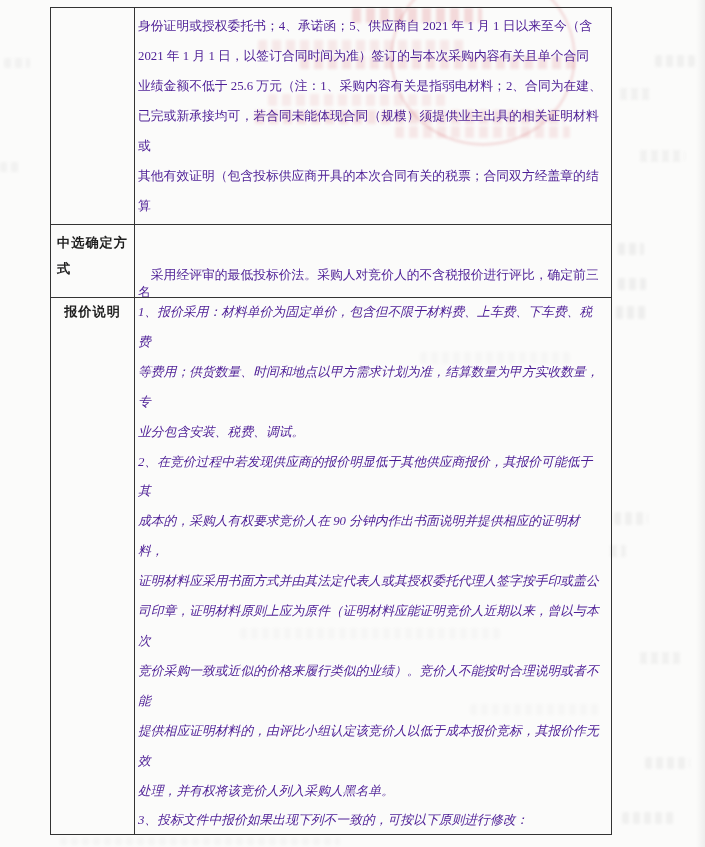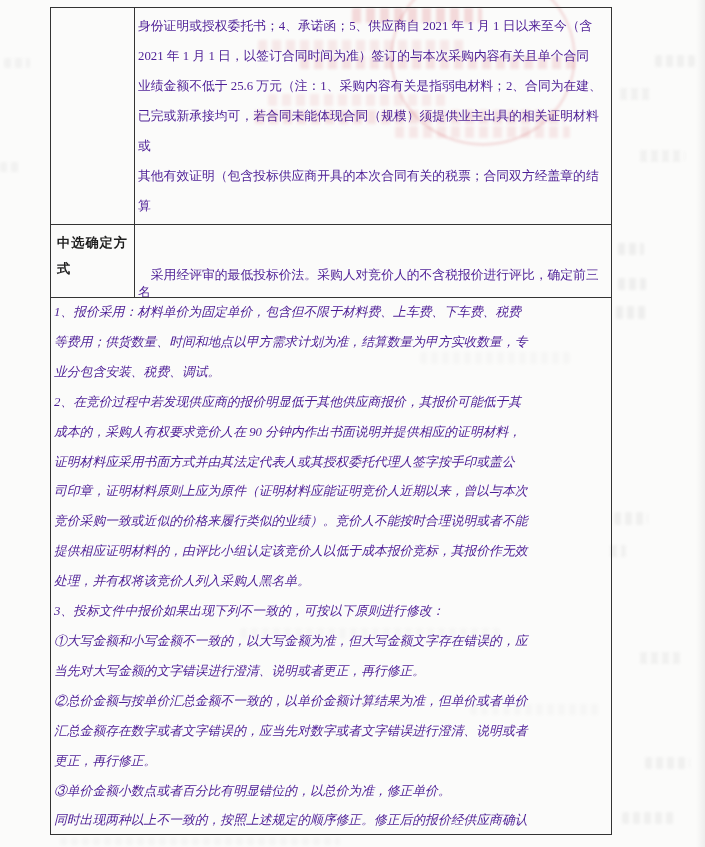--- a/index.html
+++ b/index.html
@@ -128,20 +128,21 @@
       <div class="cell-label">中选确定方式</div>
       <div class="cell-body">
         <div class="prelines">　采用经评审的最低投标价法。采购人对竞价人的不含税报价进行评比，确定前三名
 中选候选人并进行公示。在公示结束后由采购人自主确定最终中选人，达到优质采购
 的目的。评审时，若供应商 U 盘中的竞价文件电子版与纸质竞价文件不一致时，按照
 供应商提交的纸质竞价文件进行评比。</div>
       </div>
     </div>
 
     <div class="t-row row-quotation bordered">
+      <div class="cell-label">报价说明</div>
       <div class="cell-body">
         <div class="prelines">1、报价采用：材料单价为固定单价，包含但不限于材料费、上车费、下车费、税费
 等费用；供货数量、时间和地点以甲方需求计划为准，结算数量为甲方实收数量，专
 业分包含安装、税费、调试。
 2、在竞价过程中若发现供应商的报价明显低于其他供应商报价，其报价可能低于其
 成本的，采购人有权要求竞价人在 90 分钟内作出书面说明并提供相应的证明材料，
 证明材料应采用书面方式并由其法定代表人或其授权委托代理人签字按手印或盖公
 司印章，证明材料原则上应为原件（证明材料应能证明竞价人近期以来，曾以与本次
 竞价采购一致或近似的价格来履行类似的业绩）。竞价人不能按时合理说明或者不能
 提供相应证明材料的，由评比小组认定该竞价人以低于成本报价竞标，其报价作无效

